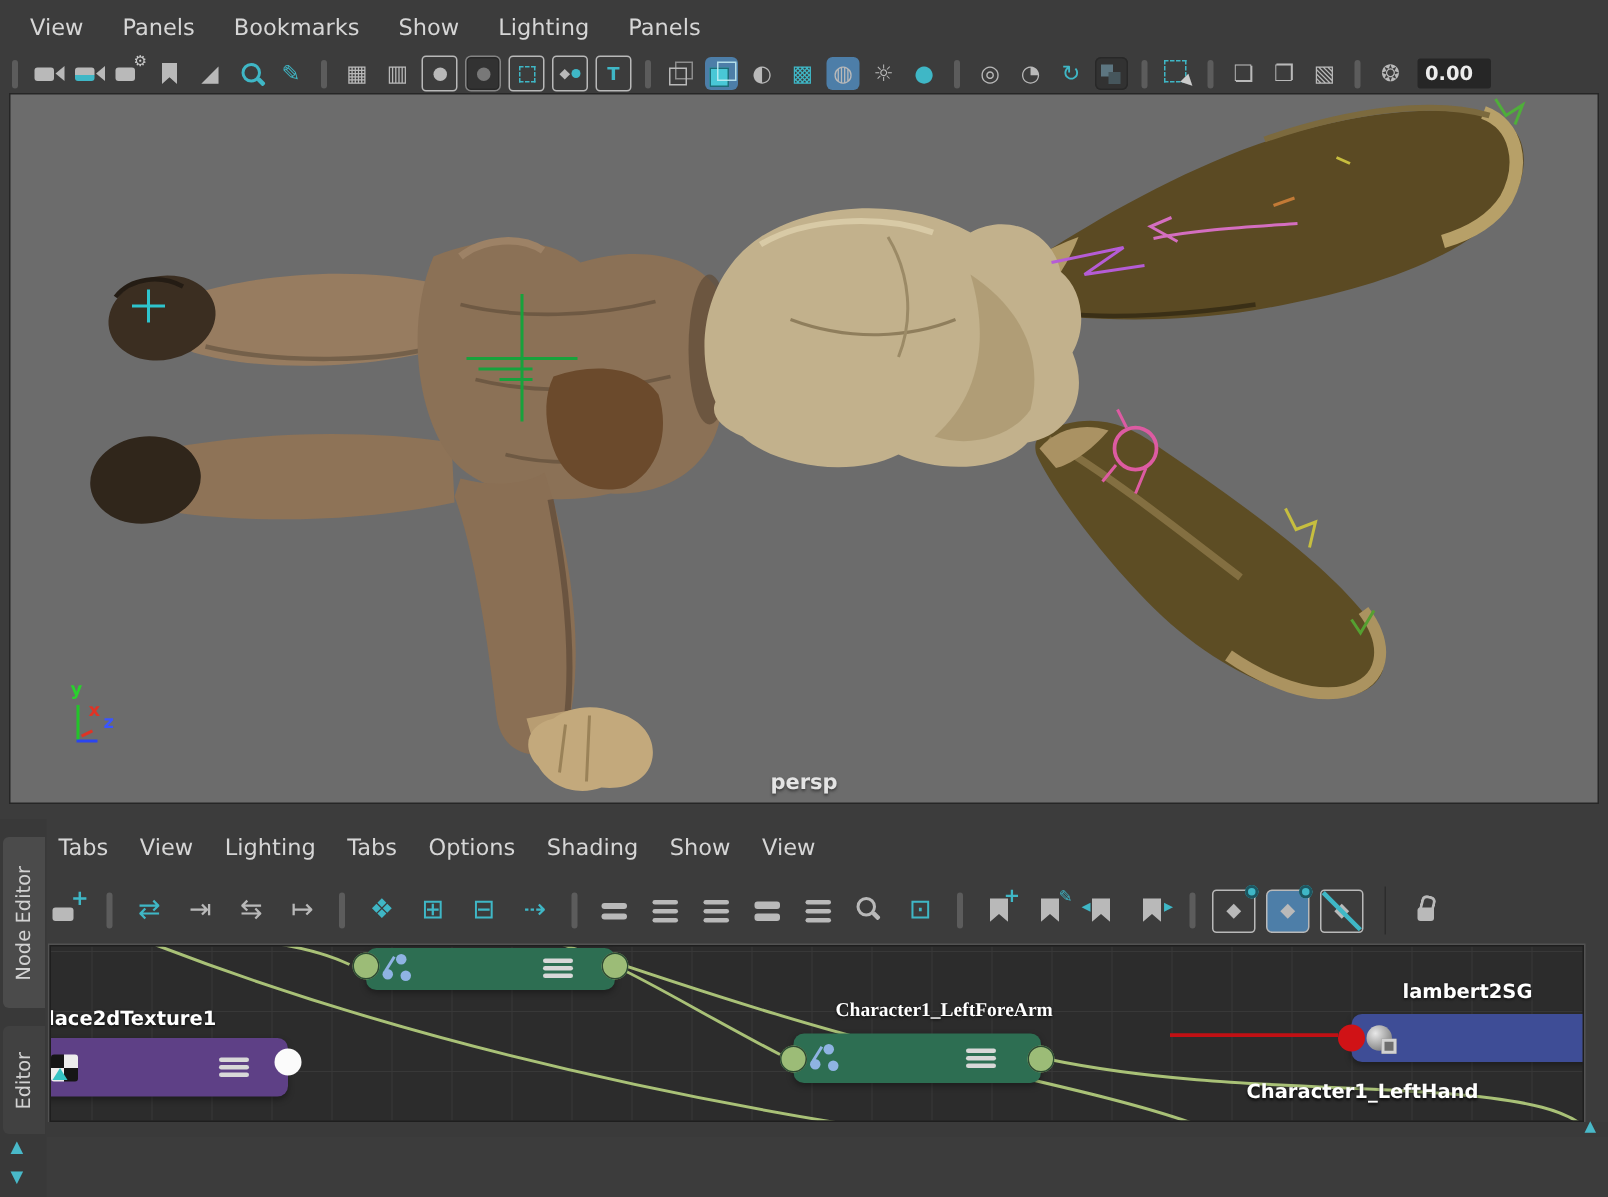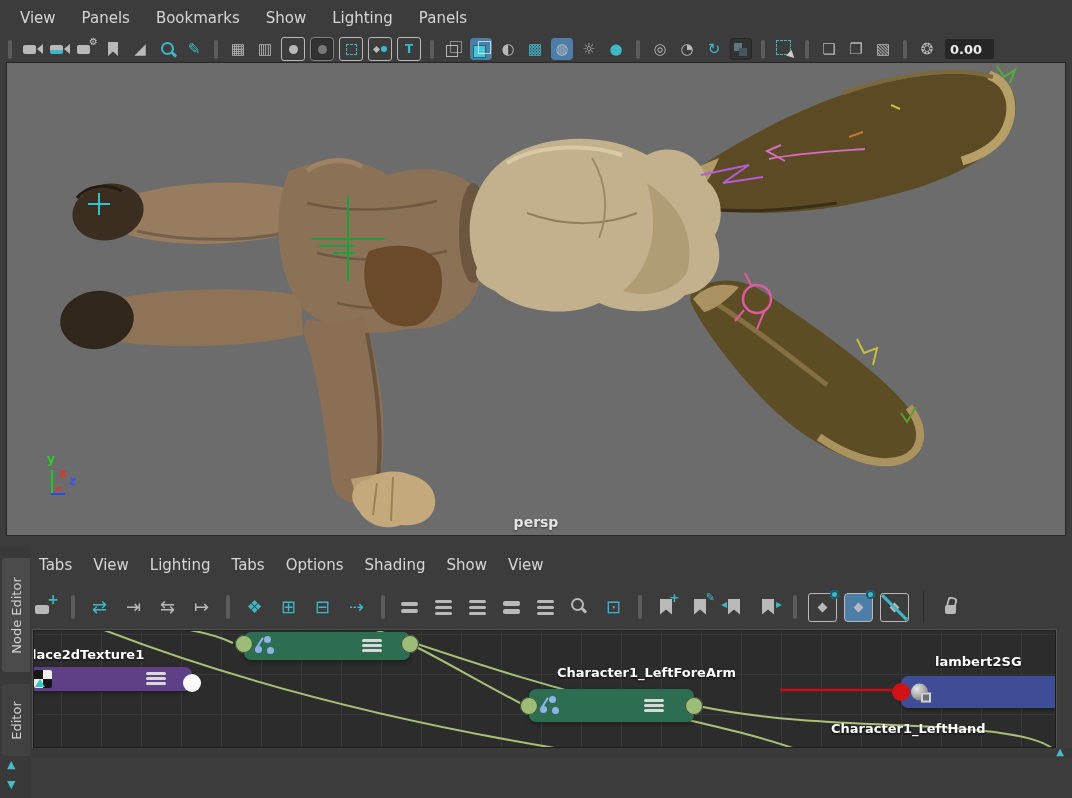--- a/index.html
+++ b/index.html
@@ -331,29 +331,29 @@
             <path d="M746,59 L858,59" class="wire-red"></path>
           </svg>
         <div class="glayer" id="nodes-back">
             <div class="gnode green" style="left: 210px; top: 1px; width: 166px; height: 28px;">
               <span class="nicon joint"></span>
               <span class="nbars" style="right: 28px;"></span>
               <span class="port green left" style="top: 3px;"></span>
               <span class="port green right" style="top: 3px;"></span>
             </div>
             <div class="gnode green" style="left: 495px; top: 58px; width: 165px; height: 33px;">
-              <div class="nlabel" style="left: 28px; top: -24px;">Character1_LeftForeArm</div>
+              <div class="nlabel" style="left: 28px; top: -24px; font-family: Liberation Serif, serif;">Character1_LeftForeArm</div>
               <span class="nicon joint"></span>
               <span class="nbars" style="right: 30px;"></span>
               <span class="port green left" style="top: 8px;"></span>
               <span class="port green right" style="top: 8px;"></span>
             </div>
           </div>
         <div class="glayer" id="nodes-front">
-            <div class="gnode purple" style="left: -8px; top: 36px; width: 166px; height: 24px;">
+            <div class="gnode purple" style="left: -8px; top: 61px; width: 166px; height: 39px;">
               <div class="nlabel" style="left: 6px; top: -20px;">lace2dTexture1</div>
               <span class="nicon place2d"></span>
               <span class="nbars" style="right: 26px;"></span>
               <span class="port white right" style="top: 7px;"></span>
             </div>
             <div class="gnode blue" style="left: 867px; top: 45px; width: 186px; height: 32px;">
               <div class="nlabel" style="left: 34px; top: -22px;">lambert2SG</div>
               <span class="nicon sg"></span>
               <span class="port red left" style="top: 7px;"></span>
             </div>

